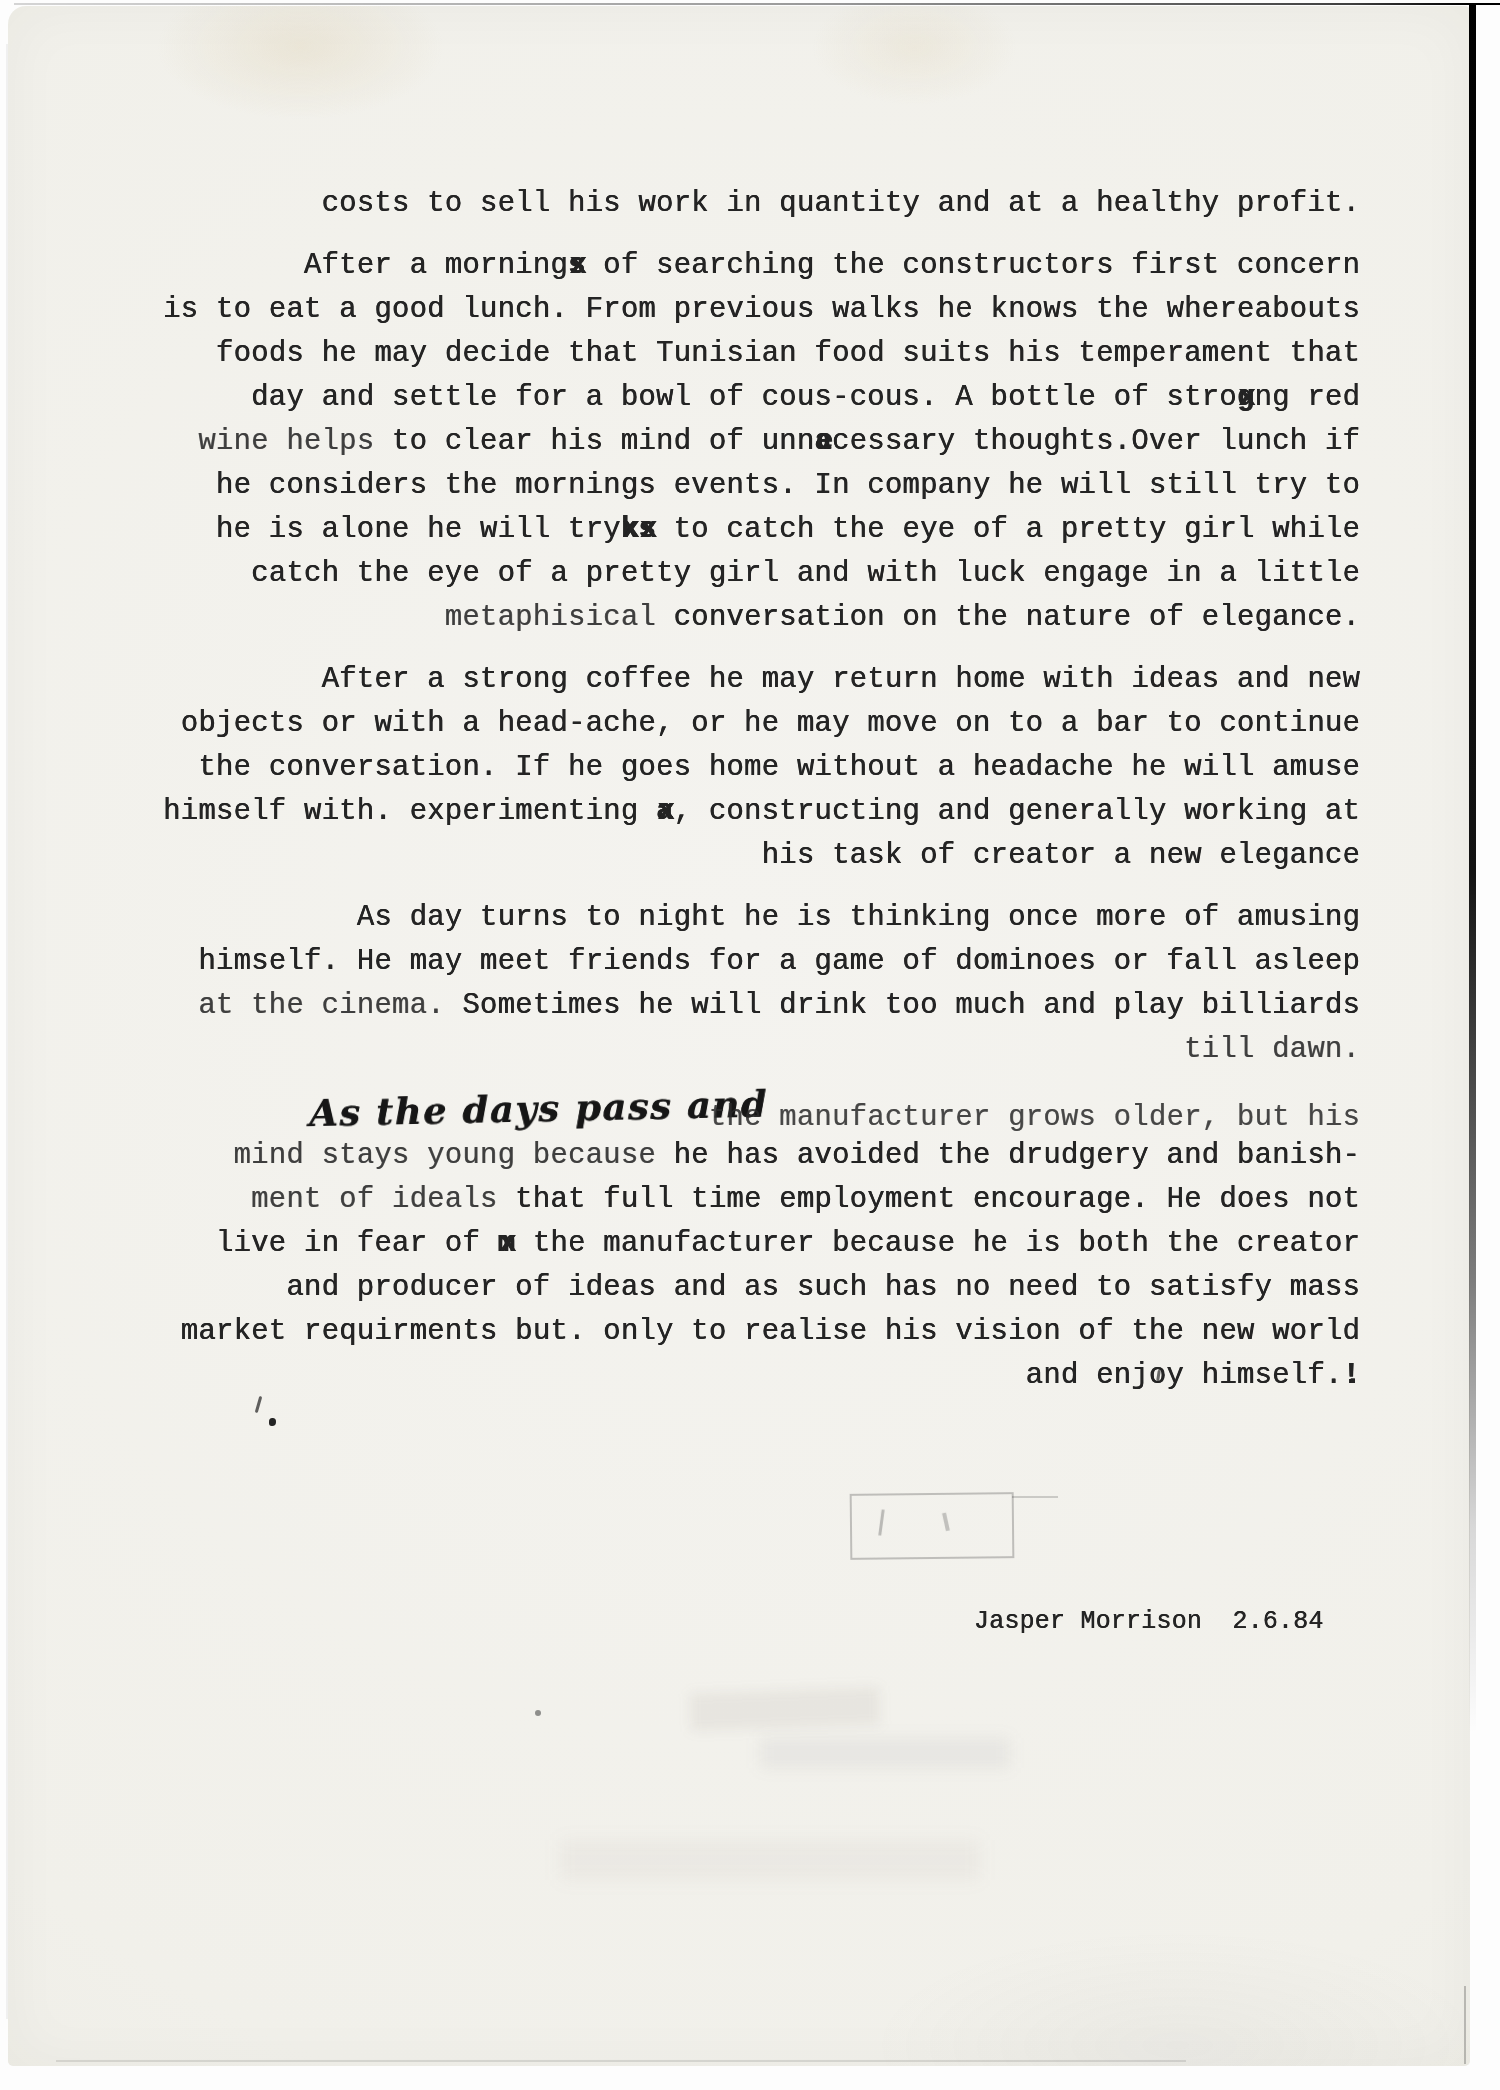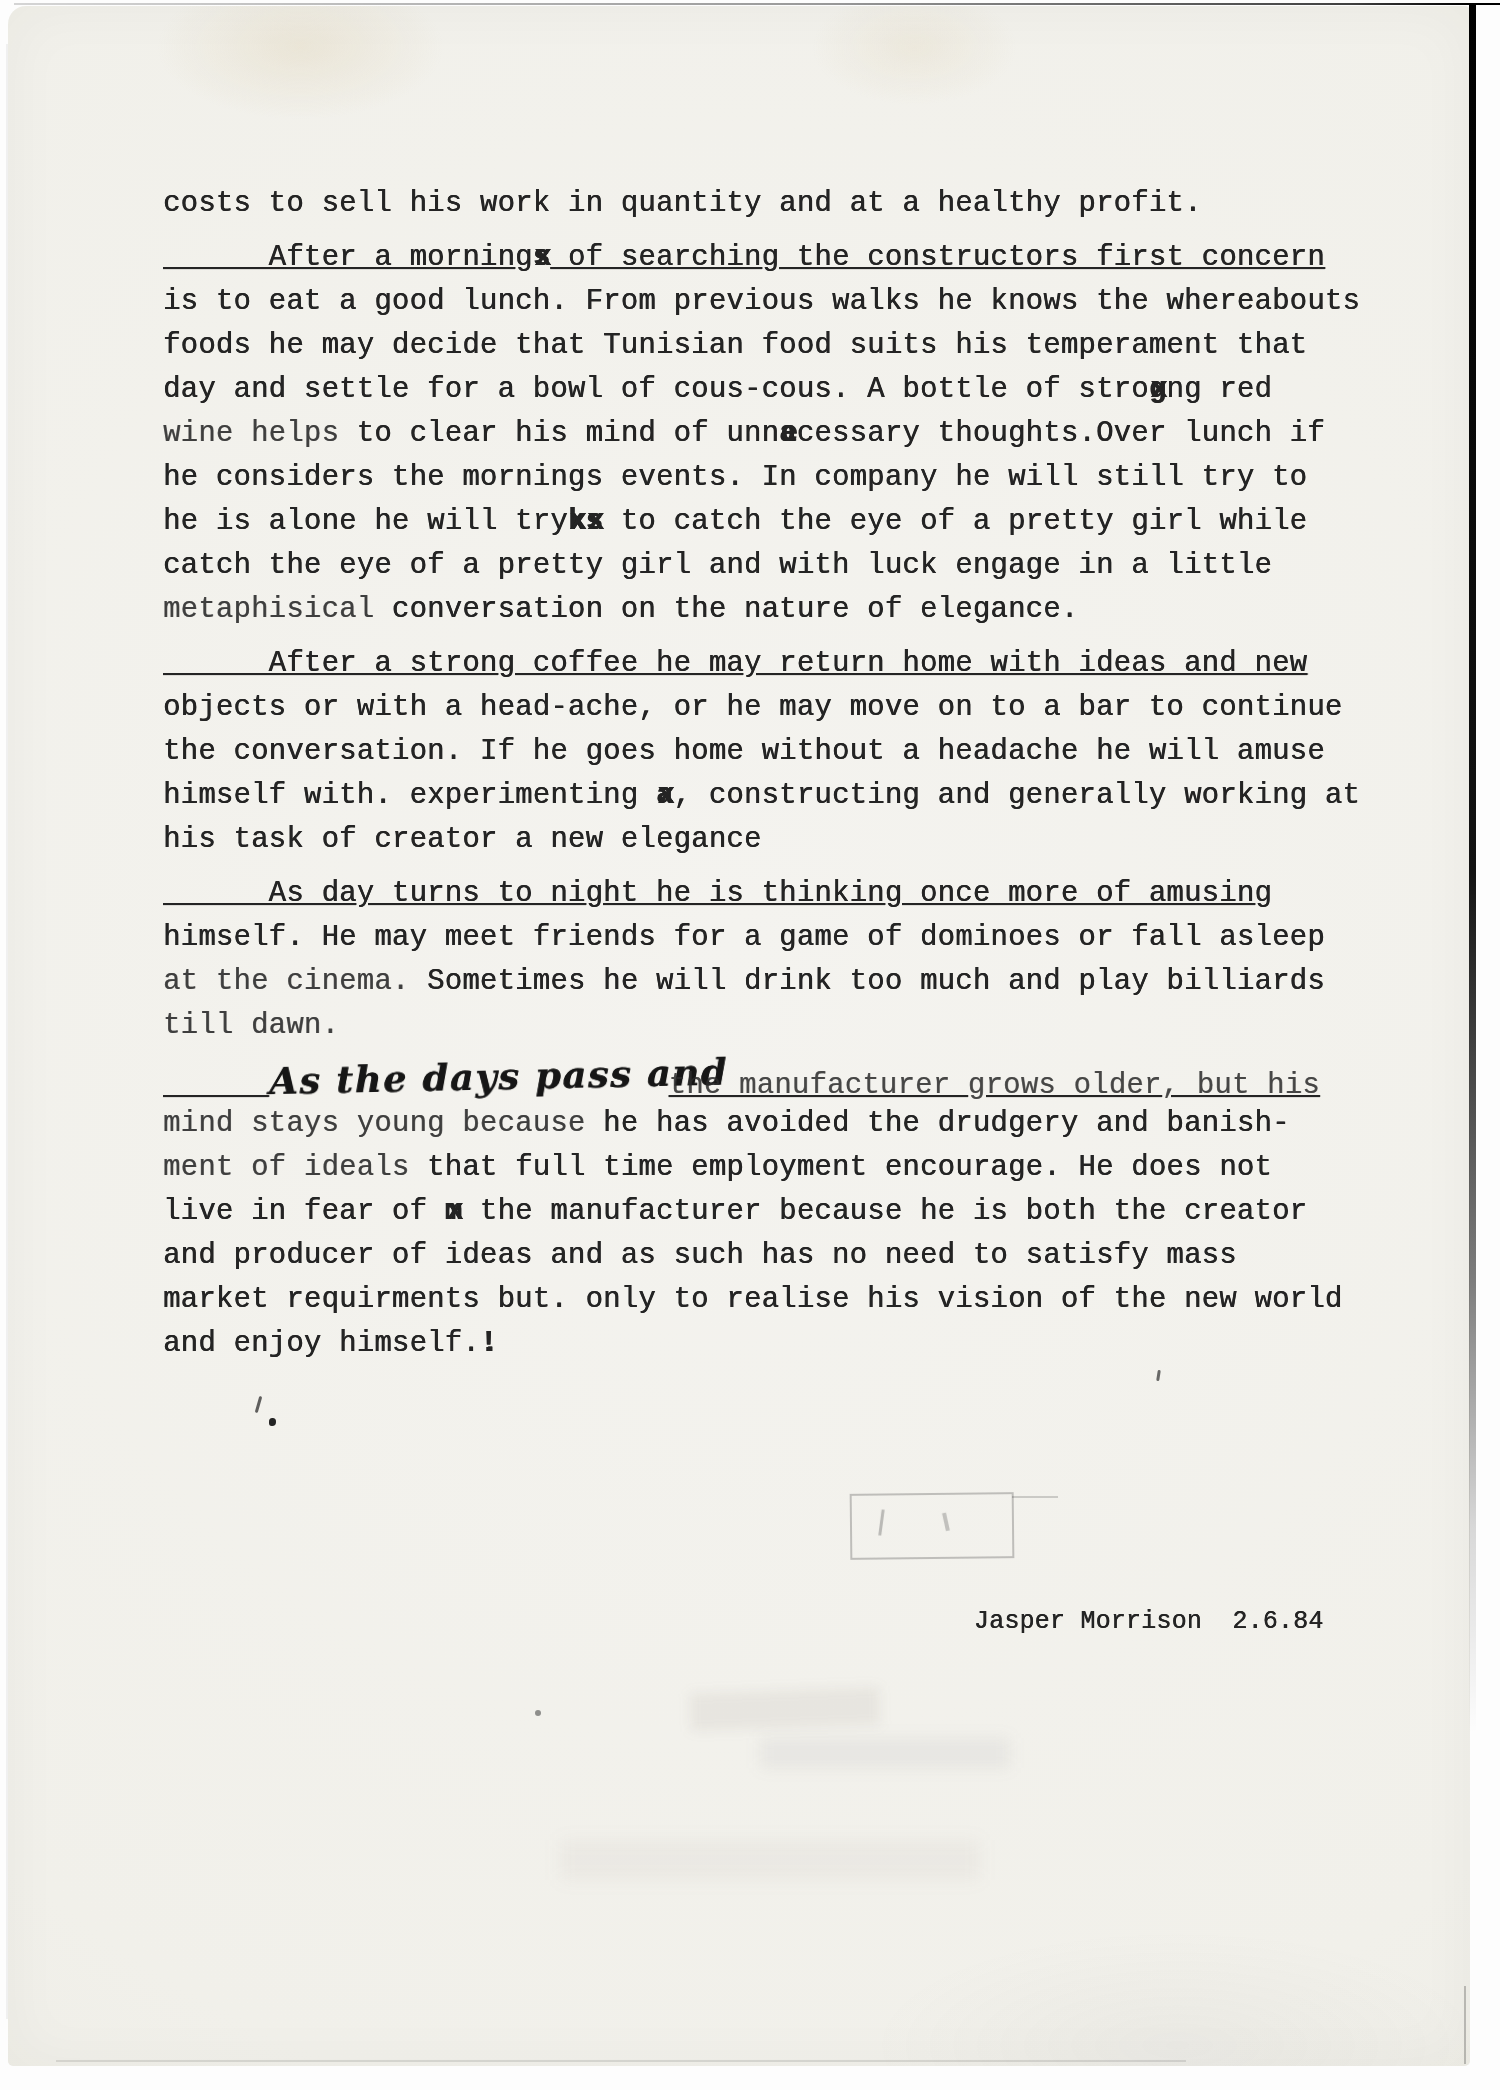--- a/index.html
+++ b/index.html
@@ -27,22 +27,22 @@
     background:linear-gradient(to bottom, #000 0%, #131313 50%, rgba(0,0,0,0.5) 74%, rgba(0,0,0,0.15) 88%, rgba(0,0,0,0) 100%);}
   .edge-right-low{position:absolute;right:34px;bottom:26px;width:2px;height:78px;z-index:5;background:rgba(0,0,0,0.22);}
   .edge-bottom{position:absolute;left:56px;bottom:28px;width:1130px;height:2px;z-index:5;background:rgba(0,0,0,0.10);}
   .edge-left{position:absolute;left:6px;top:44px;width:2px;height:1975px;z-index:5;background:rgba(0,0,0,0.05);}
 
   .typed{
     position:absolute;left:163px;top:182px;z-index:3;
     font-size:29px;letter-spacing:0.2px;color:#242424;
     text-shadow:0.45px 0 0 currentColor, 0 0.3px 0.4px rgba(20,20,20,0.35);
   }
-  .tline{height:44px;line-height:44px;white-space:pre;}
-  .tline.para{margin-top:10px;text-decoration:underline;}
+  .tline{height:44px;line-height:44px;white-space:pre;text-align:right;}
+  .tline.para{margin-top:18px;}
   .faded{color:rgba(45,45,45,0.62);filter:blur(0.35px);}
   .faded2{color:rgba(45,45,45,0.55);filter:blur(0.4px);}
   .ovr{position:relative;display:inline-block;font-weight:bold;}
   .ovr::after{content:attr(data-over);position:absolute;left:1.5px;top:0;font-weight:bold;}
   .hand{
     font-family:"DejaVu Serif",serif;font-style:italic;font-weight:bold;
     font-size:37px;letter-spacing:1.5px;color:#161616;white-space:pre;
     display:inline-block;width:400px;transform:rotate(-1.2deg);position:relative;top:-3px;
     filter:blur(0.2px);text-shadow:0.4px 0 0 currentColor;
   }

